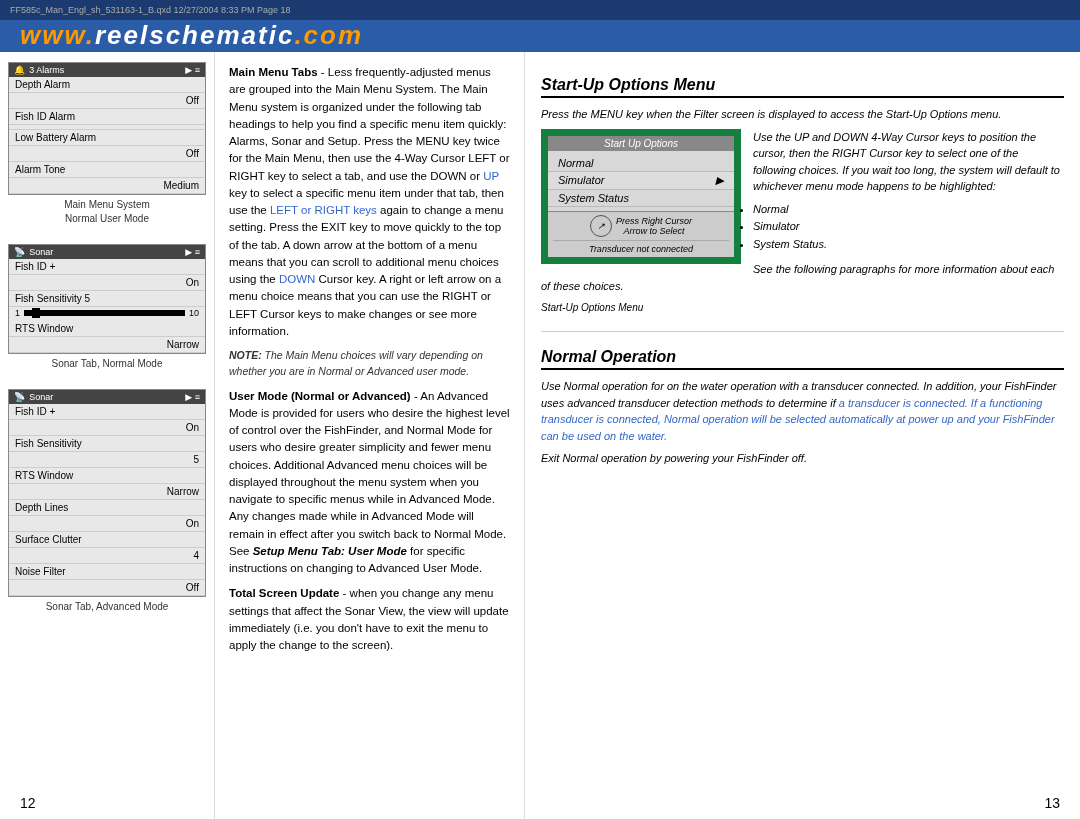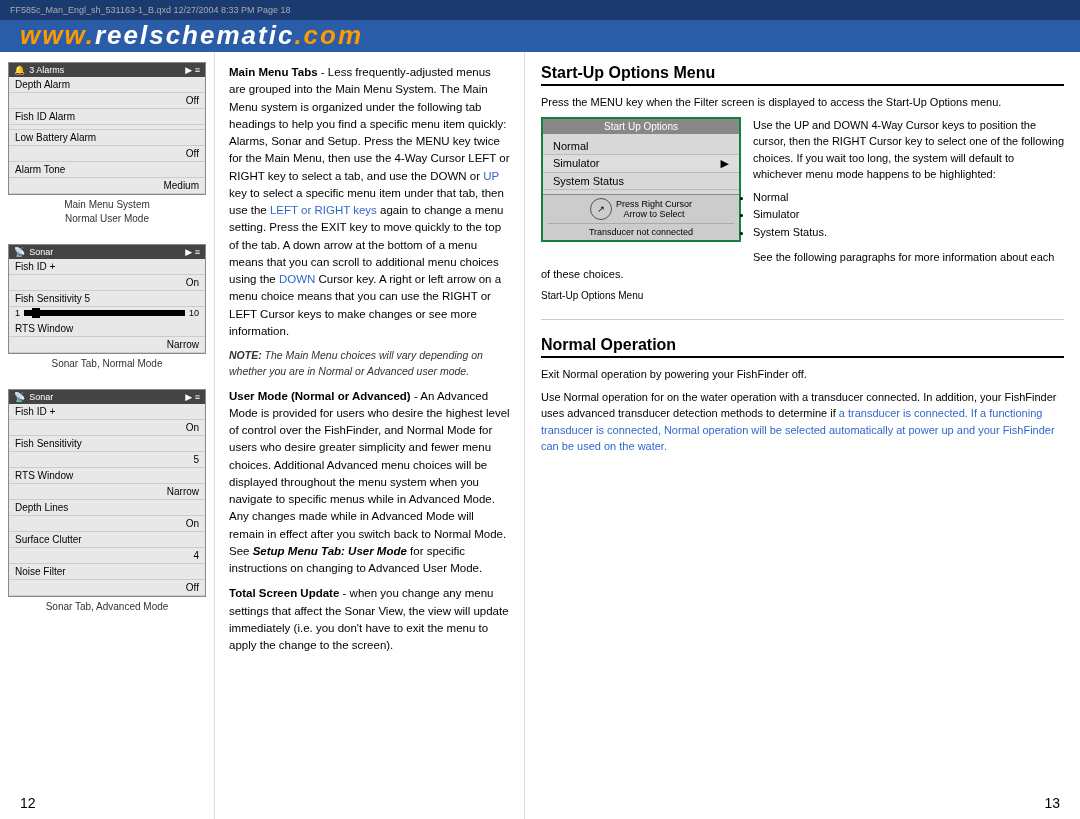--- a/index.html
+++ b/index.html
@@ -134,37 +134,38 @@
       color: #333;
       margin-bottom: 8px;
     }
     .highlight-text {
       color: #3366cc;
     }
 
     
     .far-right-col {
       flex: 1;
-      padding: 12px 16px;
+      padding: 24px 16px;
+      font-style: italic;
     }
 
     
     .section-heading {
       font-size: 16px;
       font-weight: 900;
       color: #000;
       border-bottom: 2px solid #000;
       padding-bottom: 2px;
       margin-bottom: 8px;
       font-family: Arial Black, Arial, sans-serif;
     }
 
     
     .startup-box {
-      border: 2px solid #15803d;
+      border: 7px solid #15803d;
       background: #d8d8d8;
       width: 200px;
       margin-bottom: 10px;
       float: left;
       margin-right: 12px;
     }
     .startup-box-title {
       background: #888;
       color: #fff;
       font-size: 10px;
@@ -443,24 +444,24 @@
           <p class="small-text">See the following paragraphs for more information about each of these choices.</p>
           <p class="small-text" style="font-size:10px;text-align:left">Start-Up Options Menu</p>
         </div>
       </div>
     </div>
 
     <hr class="divider-line">
 
     <div class="normal-op-section">
       <div class="section-heading">Normal Operation</div>
-      <p class="small-text">Exit Normal operation by powering your FishFinder off.</p>
       <p class="small-text">
         <span>Use Normal operation for on the water operation with a transducer connected. In addition, your FishFinder uses advanced transducer detection methods to determine if </span><span class="highlight-text">a transducer is connected. If a functioning transducer is connected, Normal operation will be selected automatically at power up and your FishFinder can be used on the water.</span>
       </p>
+      <p class="small-text">Exit Normal operation by powering your FishFinder off.</p>
     </div>
 
   </div>
 
 </div>
 
 <div class="page-footer">
   <span>12</span>
   <span>13</span>
 </div>

